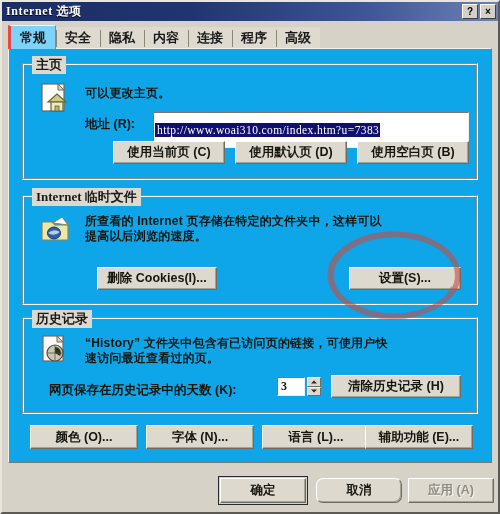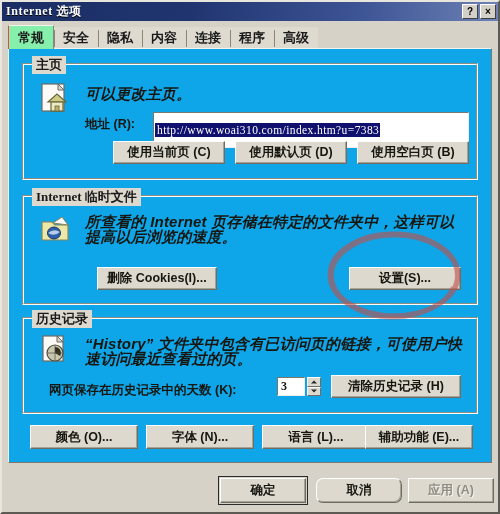--- a/index.html
+++ b/index.html
@@ -94,25 +94,25 @@
   }
   .tab + .tab::before {
     content: "";
     position: absolute;
     left: 0; top: 3px;
     width: 1px;
     height: 17px;
     background: #8a8778;
   }
   .tab.active {
-    background: #86efac;
+    background: #7dd3fc;
     height: 24px;
     line-height: 24px;
     border-top: 1px solid #f5f3ee;
-    border-left: 1px solid #ef4444;
+    border-left: 3px solid #ef4444;
     border-right: 1px solid #8a8778;
     z-index: 3;
   }
   .tab.active::before { display: none; }
 
   
   #panel {
     position: absolute;
     left: 6px;
     top: 46px;
@@ -155,26 +155,25 @@
     white-space: nowrap;
     z-index: 2;
   }
   .group-title.mono {
     font-family: "Liberation Serif", serif;
   }
 
   
   .desc {
     position: absolute;
-    font-size: 15px;
+    font-size: 12px;
     font-weight: bold;
     color: #16160f;
     line-height: 15px;
     letter-spacing: 0.2px;
-    font-style: italic;
   }
   .fieldlabel {
     position: absolute;
     font-size: 12.5px;
     font-weight: bold;
     color: #16160f;
     white-space: nowrap;
   }
 
   

